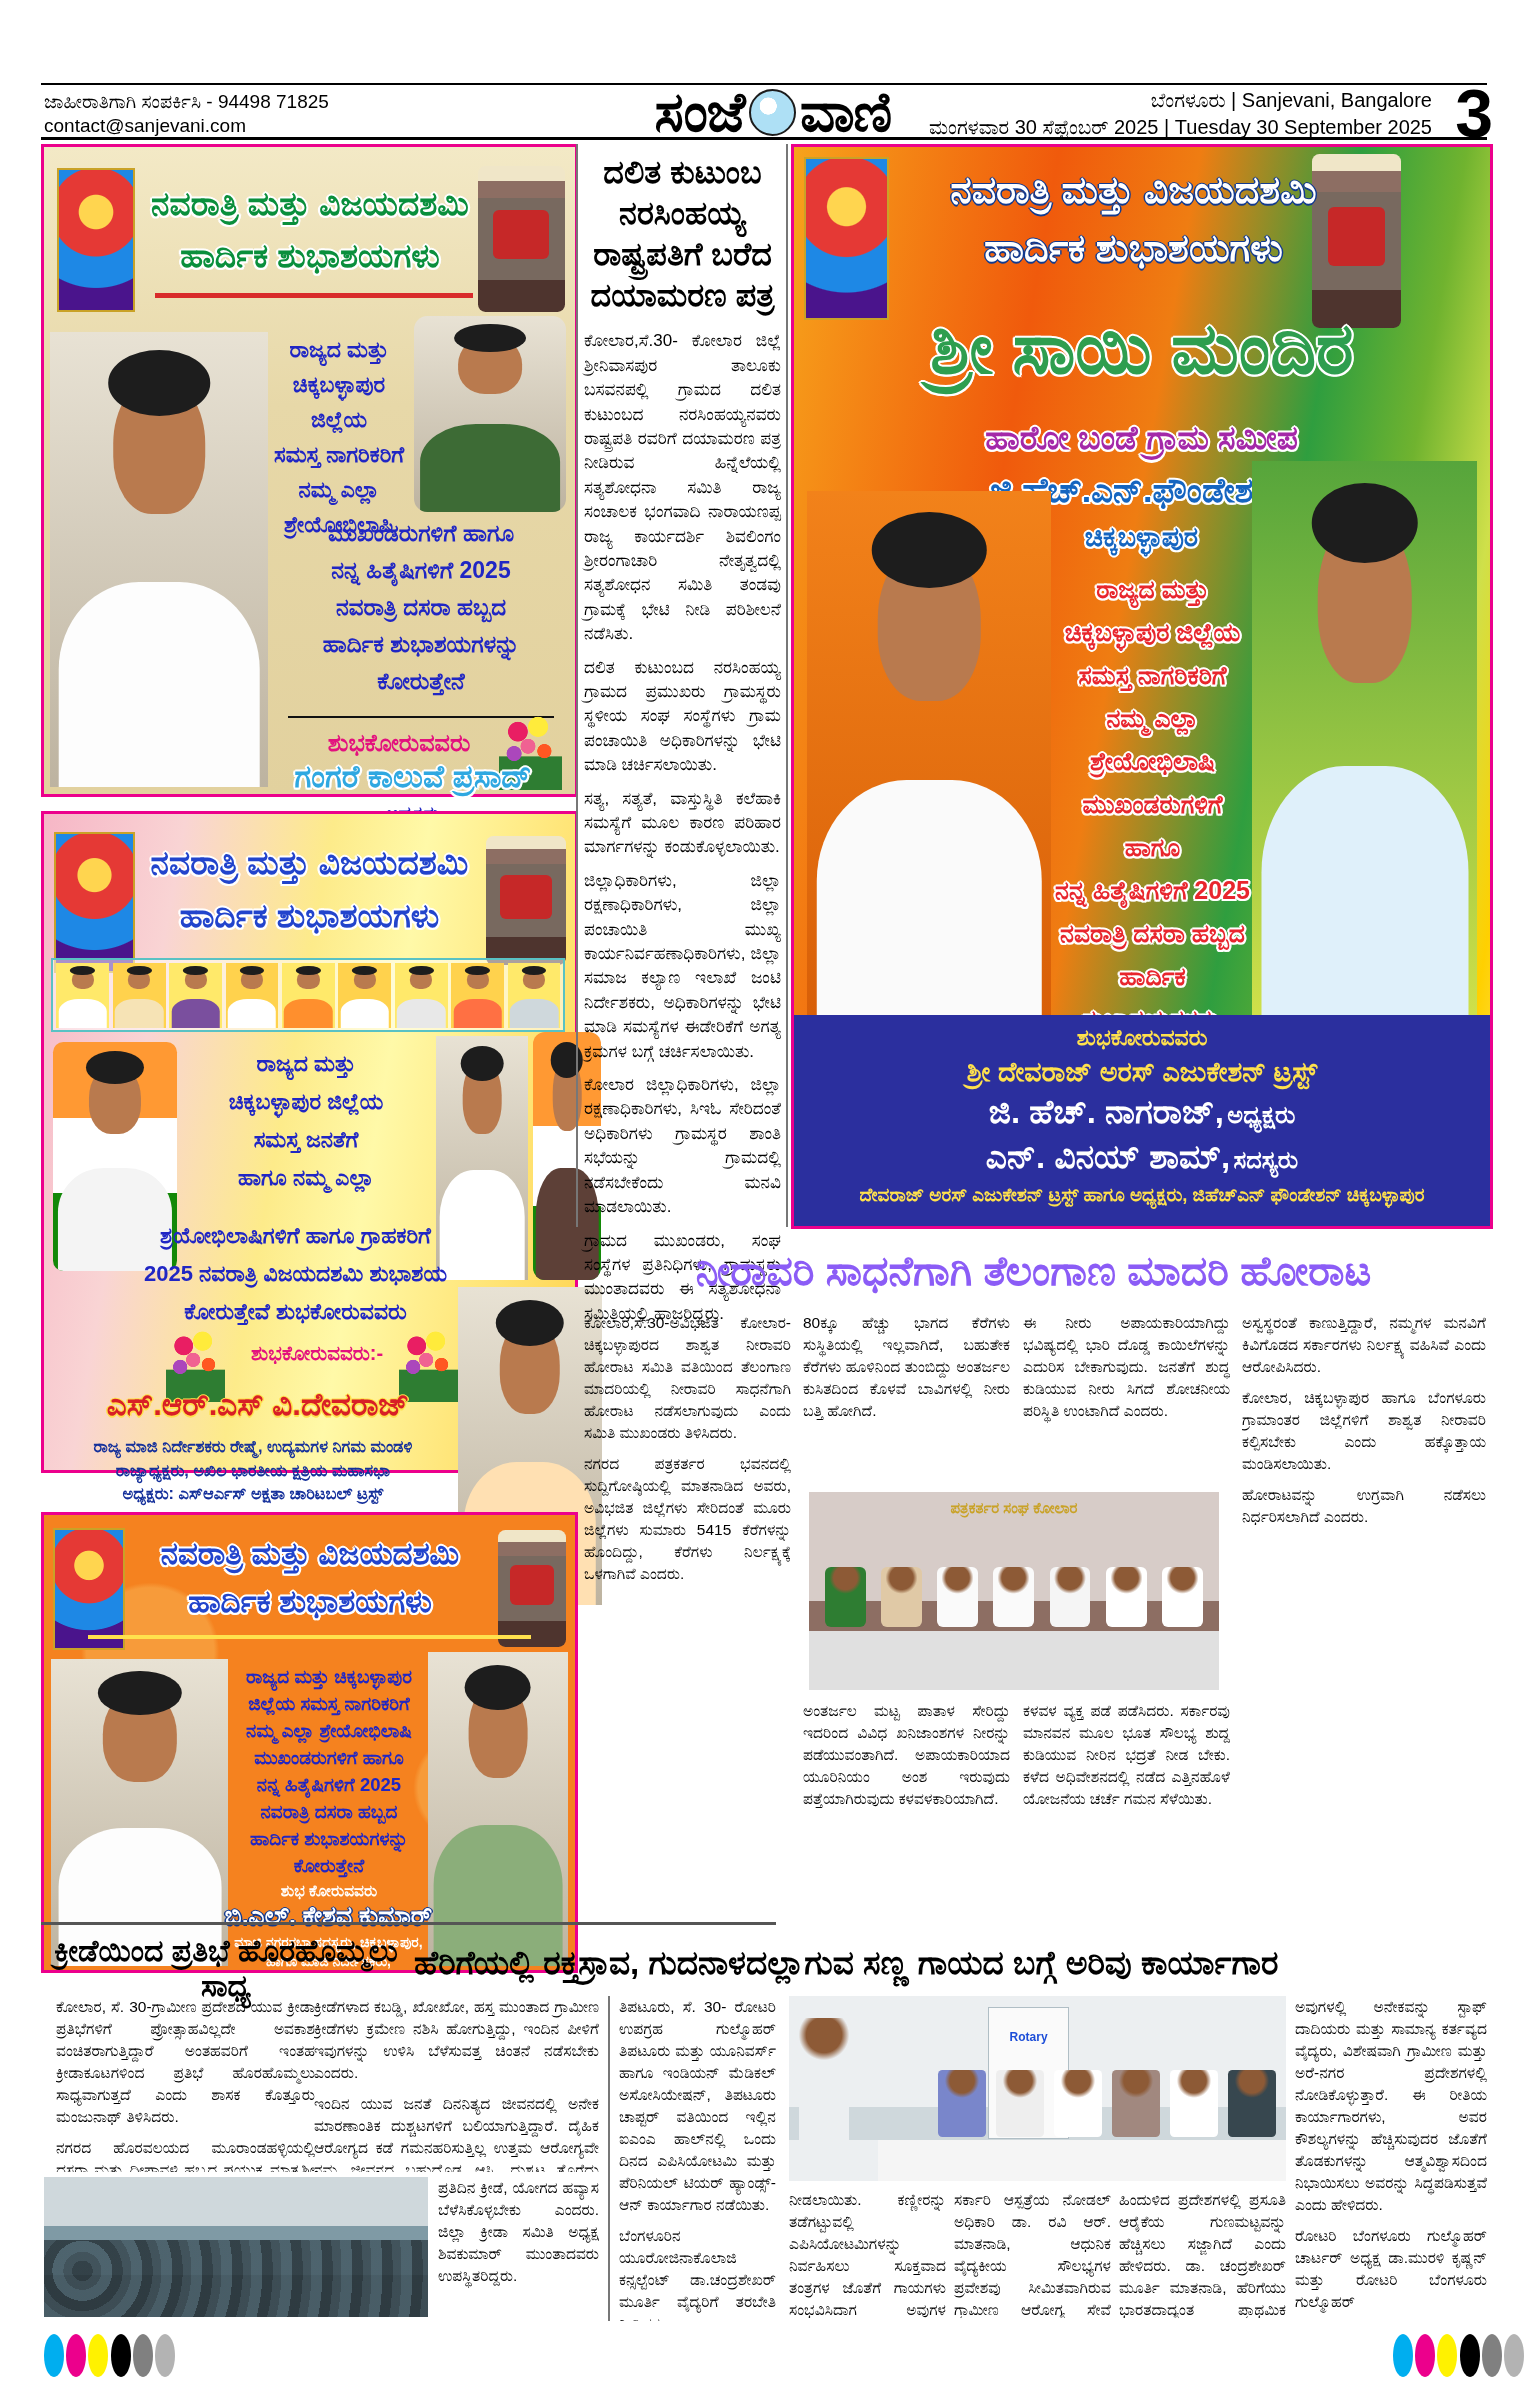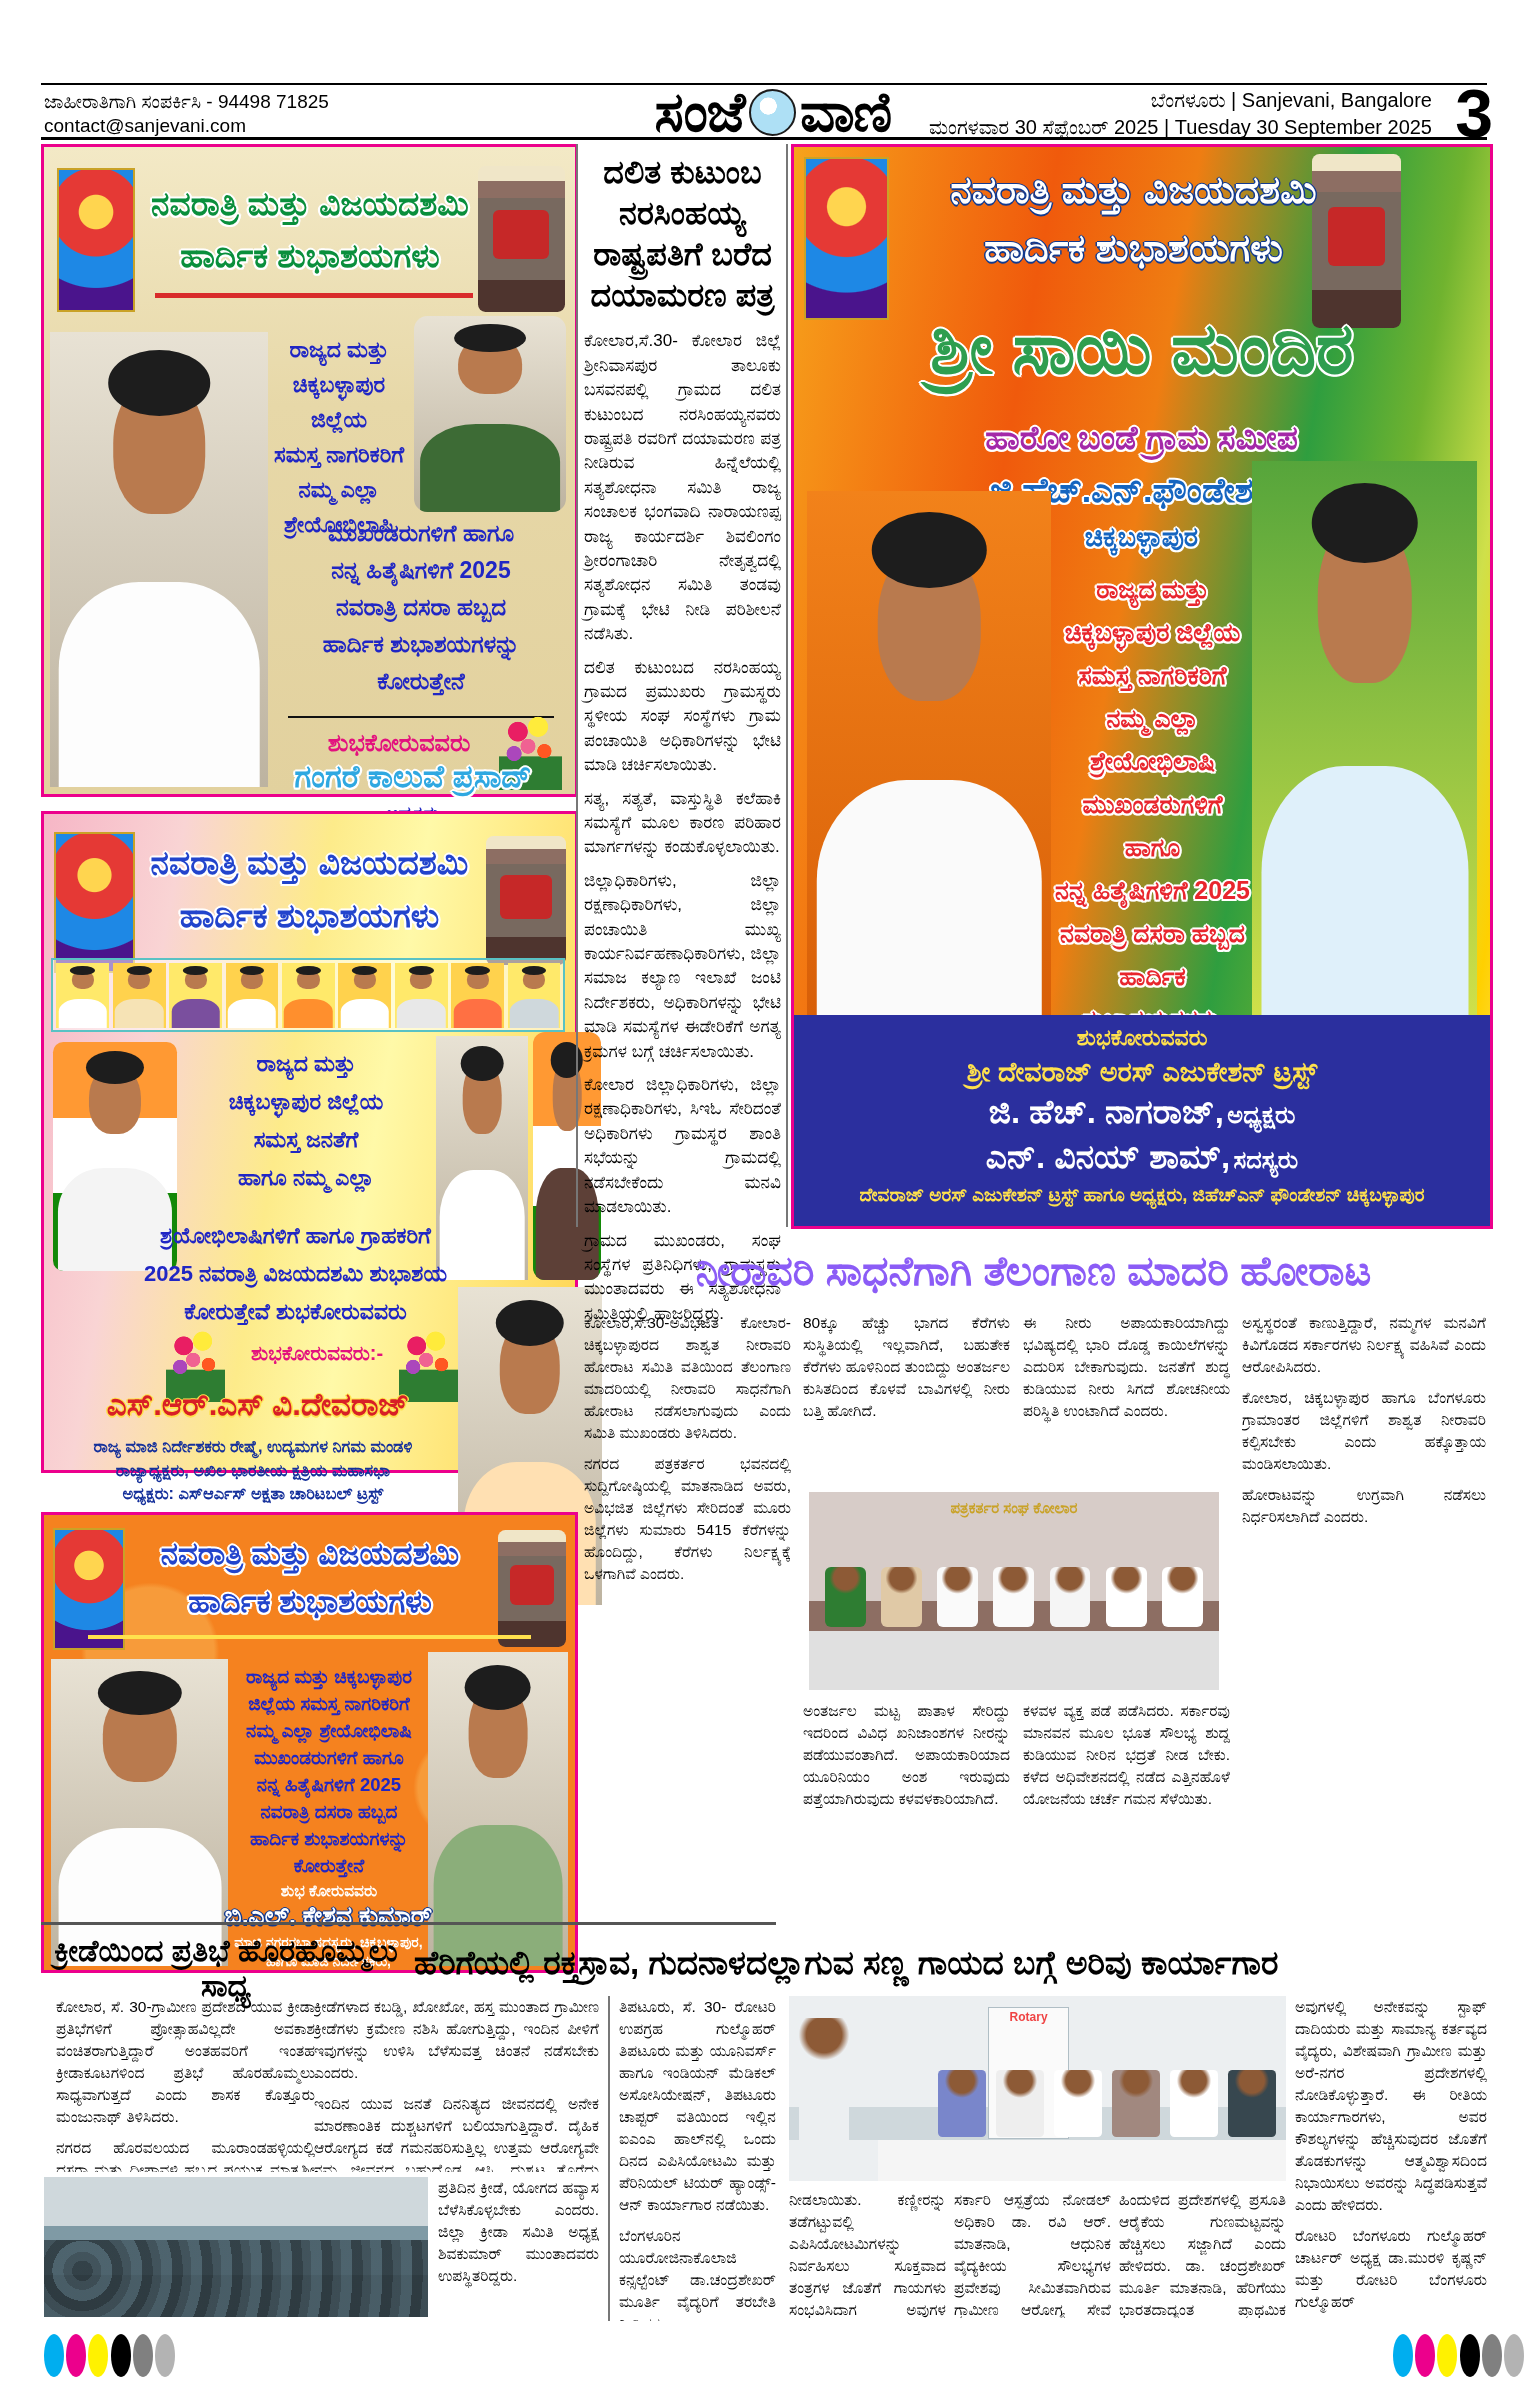--- a/index.html
+++ b/index.html
@@ -327,21 +327,21 @@
   </div>
 
   <div class="abs b" style="left:414px;top:1944px;width:1073px;font-size:33px;color:#000;white-space:nowrap;">ಹೆರಿಗೆಯಲ್ಲಿ ರಕ್ತಸ್ರಾವ, ಗುದನಾಳದಲ್ಲಾಗುವ ಸಣ್ಣ ಗಾಯದ ಬಗ್ಗೆ ಅರಿವು ಕಾರ್ಯಾಗಾರ</div>
   <div class="vrule" style="left:608px;top:1996px;height:325px;"></div>
   <div class="abs jus body-sm" style="left:619px;top:1996px;width:157px;height:325px;overflow:hidden;">
     <p>ತಿಪಟೂರು, ಸೆ. 30- ರೋಟರಿ ಉಪಗ್ರಹ ಗುಲ್ಮೊಹರ್ ತಿಪಟೂರು ಮತ್ತು ಯೂನಿವರ್ಸ್ ಹಾಗೂ ಇಂಡಿಯನ್ ಮೆಡಿಕಲ್ ಅಸೋಸಿಯೇಷನ್, ತಿಪಟೂರು ಚಾಪ್ಟರ್ ವತಿಯಿಂದ ಇಲ್ಲಿನ ಐಎಂಎ ಹಾಲ್‌ನಲ್ಲಿ ಒಂದು ದಿನದ ಎಪಿಸಿಯೋಟಮಿ ಮತ್ತು ಪೆರಿನಿಯಲ್ ಟಿಯರ್ ಹ್ಯಾಂಡ್ಸ್-ಆನ್ ಕಾರ್ಯಾಗಾರ ನಡೆಯಿತು.</p>
     <p>ಬೆಂಗಳೂರಿನ ಯೂರೋಜಿನಾಕೊಲಾಜಿ ಕನ್ಸಲ್ಟೆಂಟ್ ಡಾ.ಚಂದ್ರಶೇಖರ್ ಮೂರ್ತಿ ವೈದ್ಯರಿಗೆ ತರಬೇತಿ ನೀಡಿದರು.</p>
   </div>
   <div class="photo" style="left:789px;top:1996px;width:497px;height:185px;background:linear-gradient(180deg,#eceff1 0 60%,#cfd8dc 60% 78%,#eceff1 78% 100%);">
     <div class="abs" style="left:40%;top:6%;width:16%;height:70%;background:#fafafa;border:0.7px solid #b0bec5;">
-      <div class="ctr" style="margin-top:2px;font-size:12px;color:#ef4444;font-weight:bold;">Rotary</div>
+      <div class="ctr" style="margin-top:22px;font-size:12px;color:#1d4ed8;font-weight:bold;">Rotary</div>
     </div>
     <div class="abs" style="left:2%;top:12%;width:10%;height:76%;background:radial-gradient(circle at 50% 12%,#8d5a36 0 14%,#eceff1 20% 100%);"></div>
     <div class="abs" style="left:30%;top:40%;width:68%;height:36%;display:flex;gap:3%;">
       <div style="flex:1;background:radial-gradient(circle at 50% 16%,#8d5a36 0 20%,#7986cb 28% 100%);border-radius:4.4px;"></div>
       <div style="flex:1;background:radial-gradient(circle at 50% 16%,#8d5a36 0 20%,#eeeeee 28% 100%);border-radius:4.4px;"></div>
       <div style="flex:1;background:radial-gradient(circle at 50% 16%,#8d5a36 0 20%,#fff 28% 100%);border-radius:4.4px;"></div>
       <div style="flex:1;background:radial-gradient(circle at 50% 16%,#8d5a36 0 20%,#a1887f 28% 100%);border-radius:4.4px;"></div>
       <div style="flex:1;background:radial-gradient(circle at 50% 16%,#8d5a36 0 20%,#fff 28% 100%);border-radius:4.4px;"></div>
       <div style="flex:1;background:radial-gradient(circle at 50% 16%,#8d5a36 0 20%,#37474f 28% 100%);border-radius:4.4px;"></div>
     </div>

